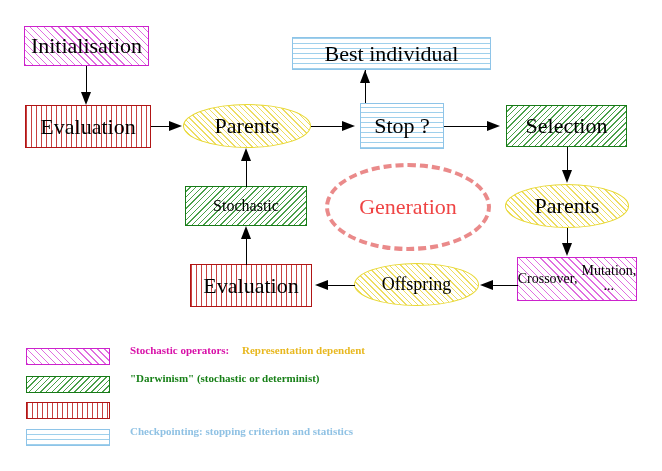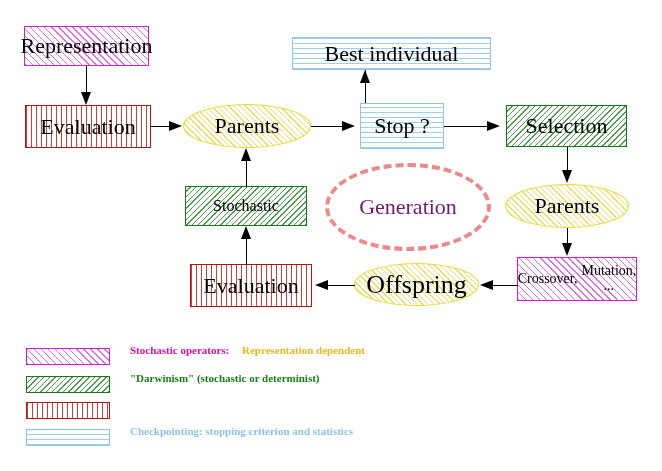--- a/index.html
+++ b/index.html
@@ -52,21 +52,21 @@
   }
 
   .rounded{border-radius:0;}
   .ellipse{border-radius:50%;}
 
   .dashed-ellipse{
     position:absolute;box-sizing:border-box;border-radius:50%;
     border:4px dashed #ea8a8a;background:transparent;
     display:flex;align-items:center;justify-content:center;
   }
-  .dashed-ellipse span{color:#701a75;}
+  .dashed-ellipse span{color:#ef4444;}
 
   
   .line-v{position:absolute;width:1px;background:#000;}
   .line-h{position:absolute;height:1px;background:#000;}
 
   .arrow{position:absolute;width:0;height:0;}
   .arrow-down {border-left:5px solid transparent;border-right:5px solid transparent;border-top:13px solid #000;}
   .arrow-up   {border-left:5px solid transparent;border-right:5px solid transparent;border-bottom:13px solid #000;}
   .arrow-right{border-top:5px solid transparent;border-bottom:5px solid transparent;border-left:13px solid #000;}
   .arrow-left {border-top:5px solid transparent;border-bottom:5px solid transparent;border-right:13px solid #000;}
@@ -82,21 +82,21 @@
   .lg-green{color:#188018;}
   .lg-red{color:#cc2020;}
   .lg-blue{color:#90c2e4;}
 </style>
 </head>
 <body>
 
 <div id="canvas">
 
   <div class="node hatch-magenta" style="left:24px;top:26px;width:125px;height:40px;font-size:22px;">
-    <span>Representation</span>
+    <span>Initialisation</span>
   </div>
 
   <div class="node hatch-red" style="left:25px;top:105px;width:126px;height:43px;font-size:22px;">
     <span>Evaluation</span>
   </div>
 
   <div class="node hatch-yellow ellipse" style="left:183px;top:104px;width:128px;height:44px;font-size:22px;">
     <span>Parents</span>
   </div>
 
@@ -114,21 +114,21 @@
 
   <div class="node hatch-yellow ellipse" style="left:505px;top:184px;width:124px;height:44px;font-size:22px;">
     <span>Parents</span>
   </div>
 
   <div class="node hatch-magenta" style="left:517px;top:257px;width:120px;height:44px;font-size:14px;flex-direction:row;">
     <span>Crossover,</span>
     <span>Mutation, ...</span>
   </div>
 
-  <div class="node hatch-yellow ellipse" style="left:354px;top:263px;width:125px;height:43px;font-size:26px;">
+  <div class="node hatch-yellow ellipse" style="left:354px;top:263px;width:125px;height:43px;font-size:18px;">
     <span>Offspring</span>
   </div>
 
   <div class="node hatch-red" style="left:190px;top:264px;width:122px;height:43px;font-size:22px;">
     <span>Evaluation</span>
   </div>
 
   <div class="node hatch-green" style="left:185px;top:186px;width:122px;height:40px;font-size:16px;">
     <span>Stochastic</span>
   </div>

